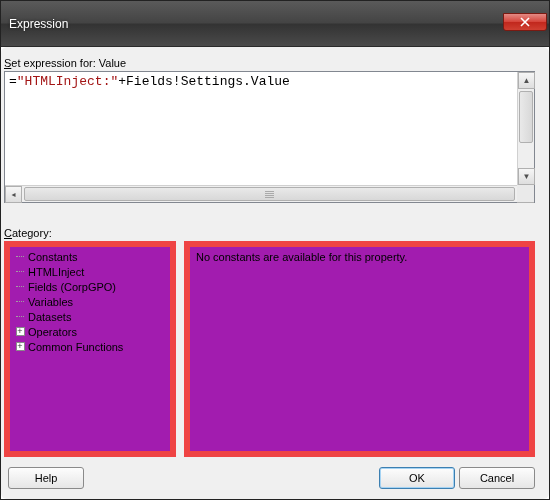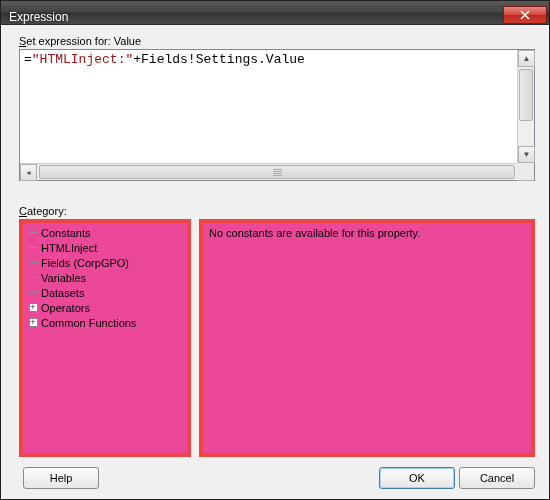--- a/index.html
+++ b/index.html
@@ -16,24 +16,24 @@
   .window {
     width: 550px;
     height: 500px;
     background: #fff;
     border: 1px solid #222;
     display: flex;
     flex-direction: column;
     box-shadow: 0 0 0 1px rgba(0,0,0,.3);
   }
   .titlebar {
-    height: 24px;
+    height: 46px;
     background: linear-gradient(to bottom, #5a5a5a 0%, #444 48%, #333 52%, #4a4a4a 100%);
     display: flex;
-    align-items: flex-end;
+    align-items: center;
     padding: 0 2px 0 8px;
     color: #fff;
     border-bottom: 1px solid #2a2a2a;
   }
   .titlebar .title {
     flex: 1;
     font-size: 12px;
     text-shadow: 0 0 3px rgba(0,0,0,.6);
   }
   .close-btn {
@@ -46,21 +46,21 @@
     display: flex;
     align-items: center;
     justify-content: center;
     color: #fff;
     font-weight: bold;
   }
   .close-btn svg { width: 10px; height: 10px; }
   .body {
     flex: 1;
     background: #f0f0f0;
-    padding: 10px 14px 10px 18px;
+    padding: 10px 14px 10px 3px;
     display: flex;
     flex-direction: column;
     border-radius: 6px;
   }
   .label {
     font-size: 11px;
     color: #000;
     margin-bottom: 2px;
   }
   .underline-first::first-letter { text-decoration: underline; }
@@ -138,22 +138,22 @@
   .panel {
     display: flex;
     flex-direction: column;
     min-height: 0;
   }
   .panel.cat { width: 172px; }
   .panel.item { width: 158px; }
   .panel.desc { flex: 1; min-width:0;}
   .panel-body {
     flex: 1;
-    border: 4px solid #ef4444;
-    background: #ec4899;
+    border: 6px solid #ef4444;
+    background: #a21caf;
     overflow: hidden;
     padding: 2px 2px;
     font-size: 11px;
   }
   .tree { padding: 2px 2px; }
   .tree-row {
     display: flex;
     align-items: center;
     height: 15px;
     padding-left: 2px;

